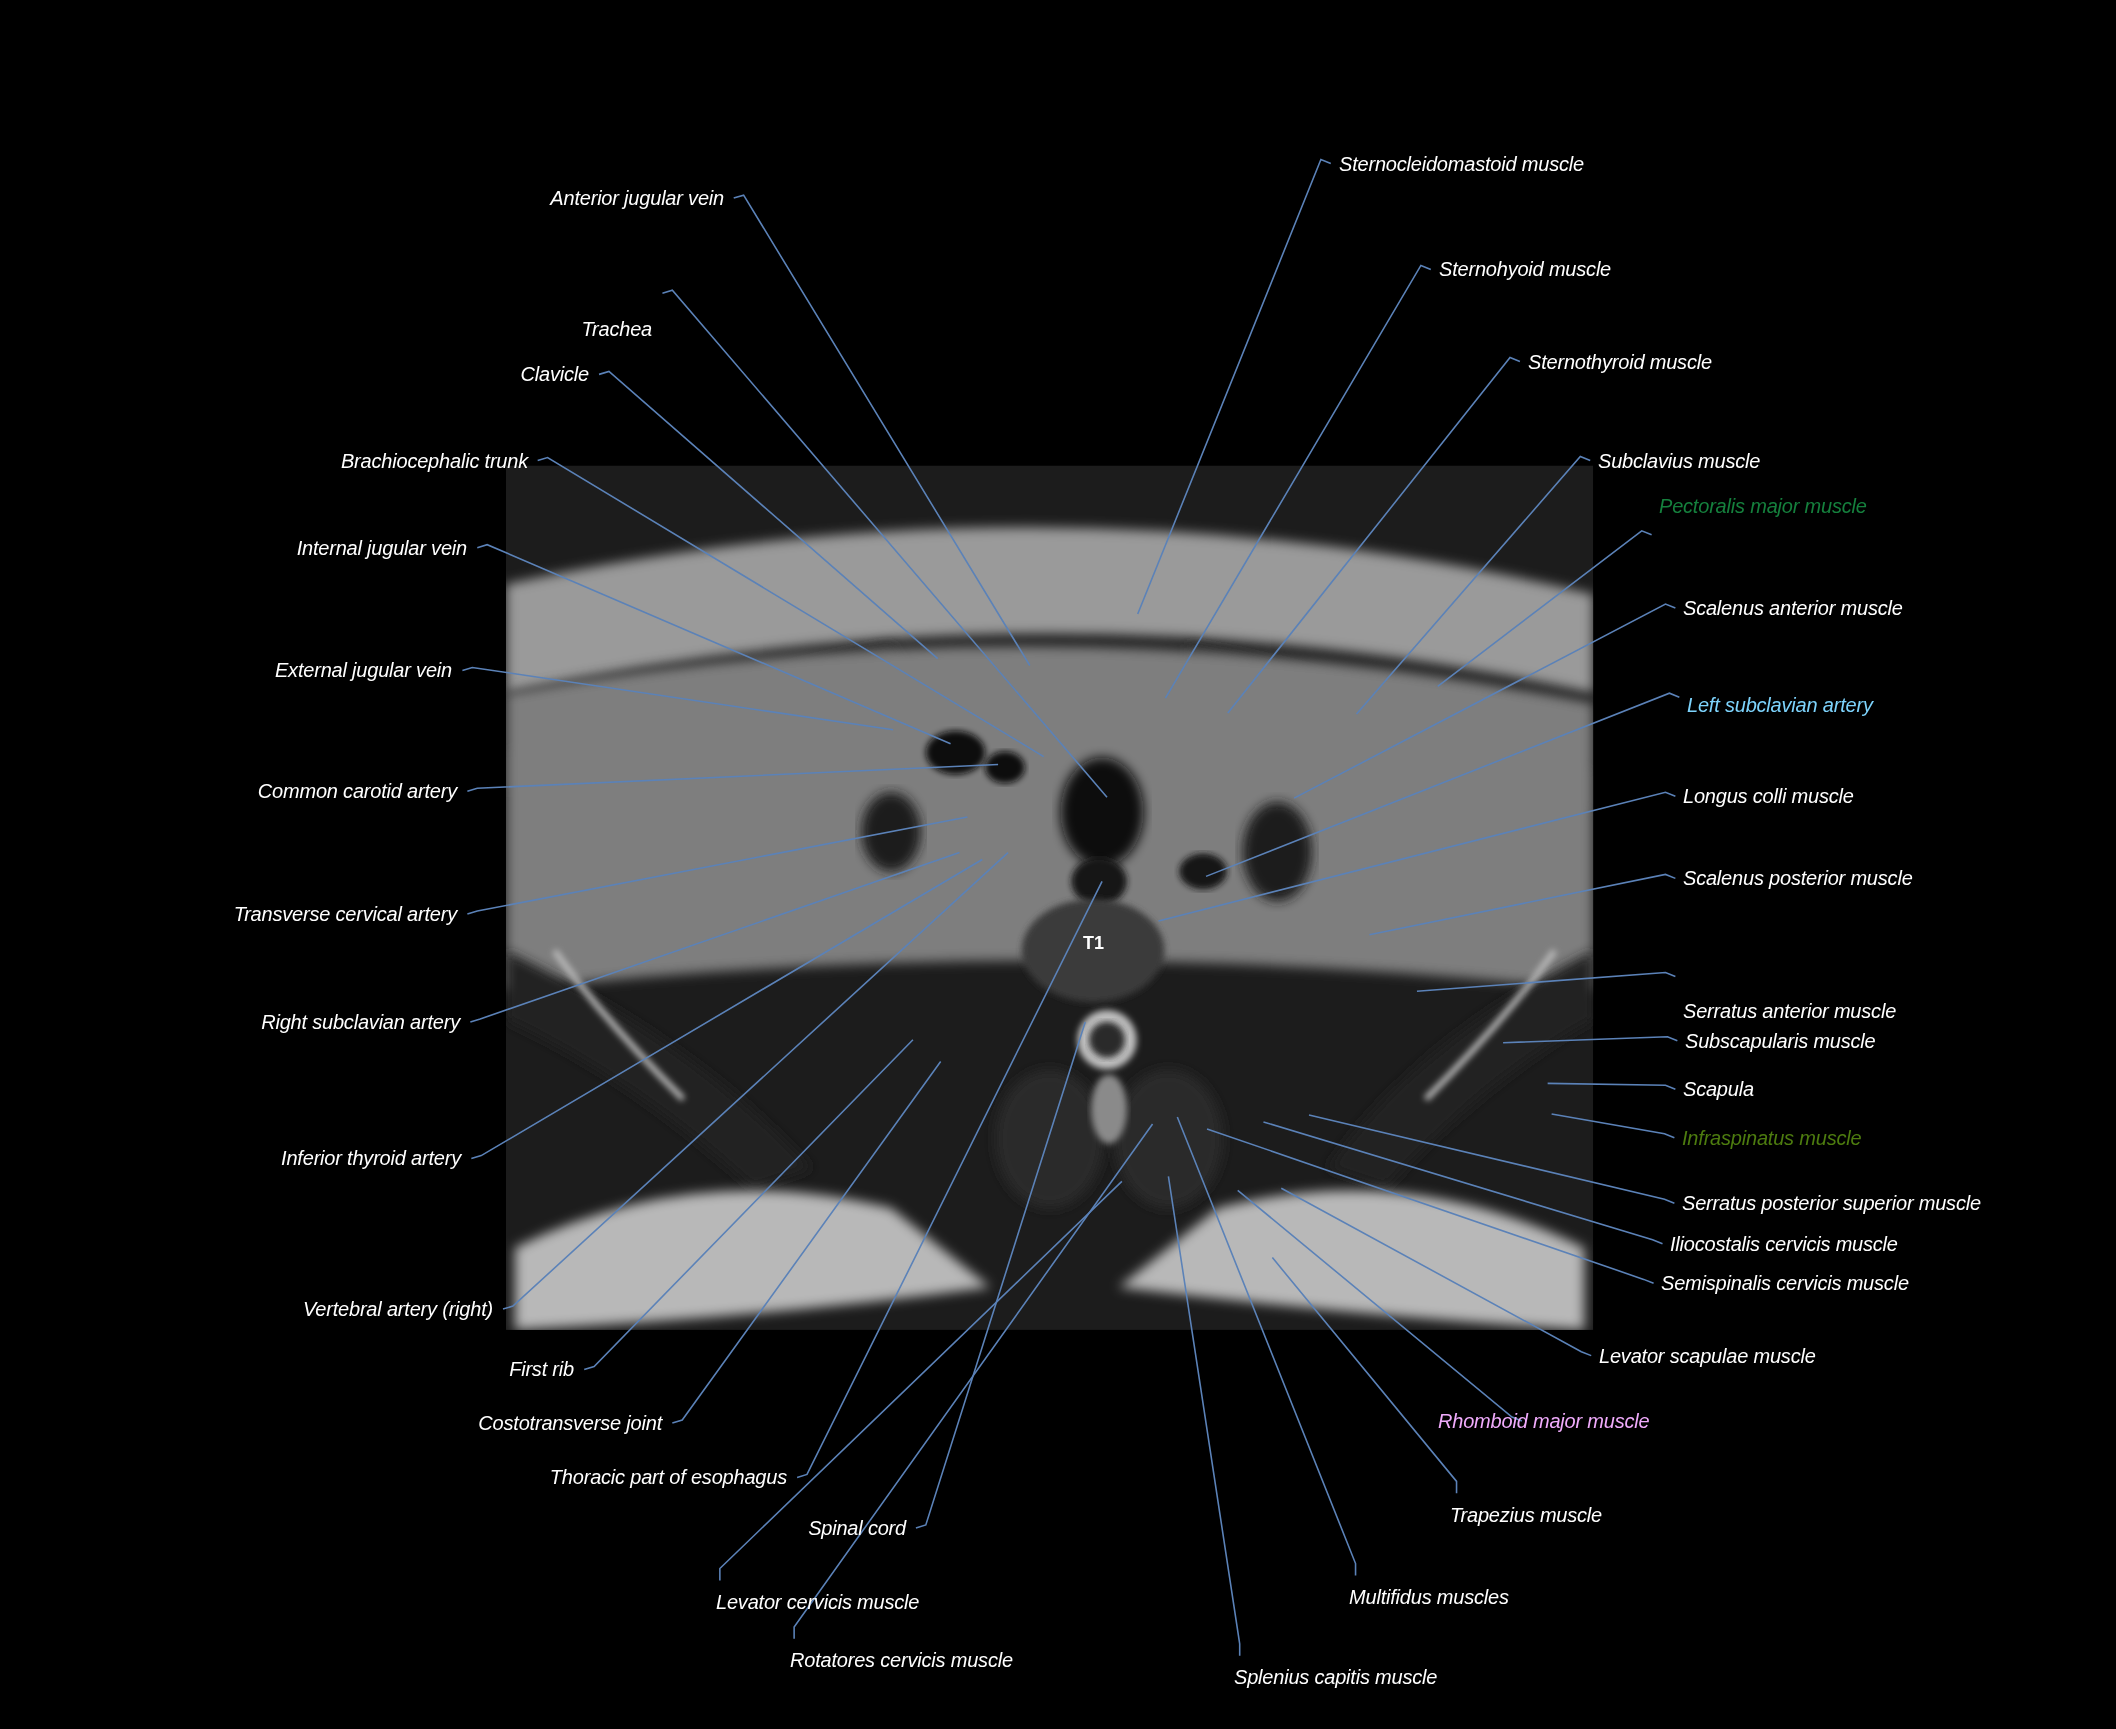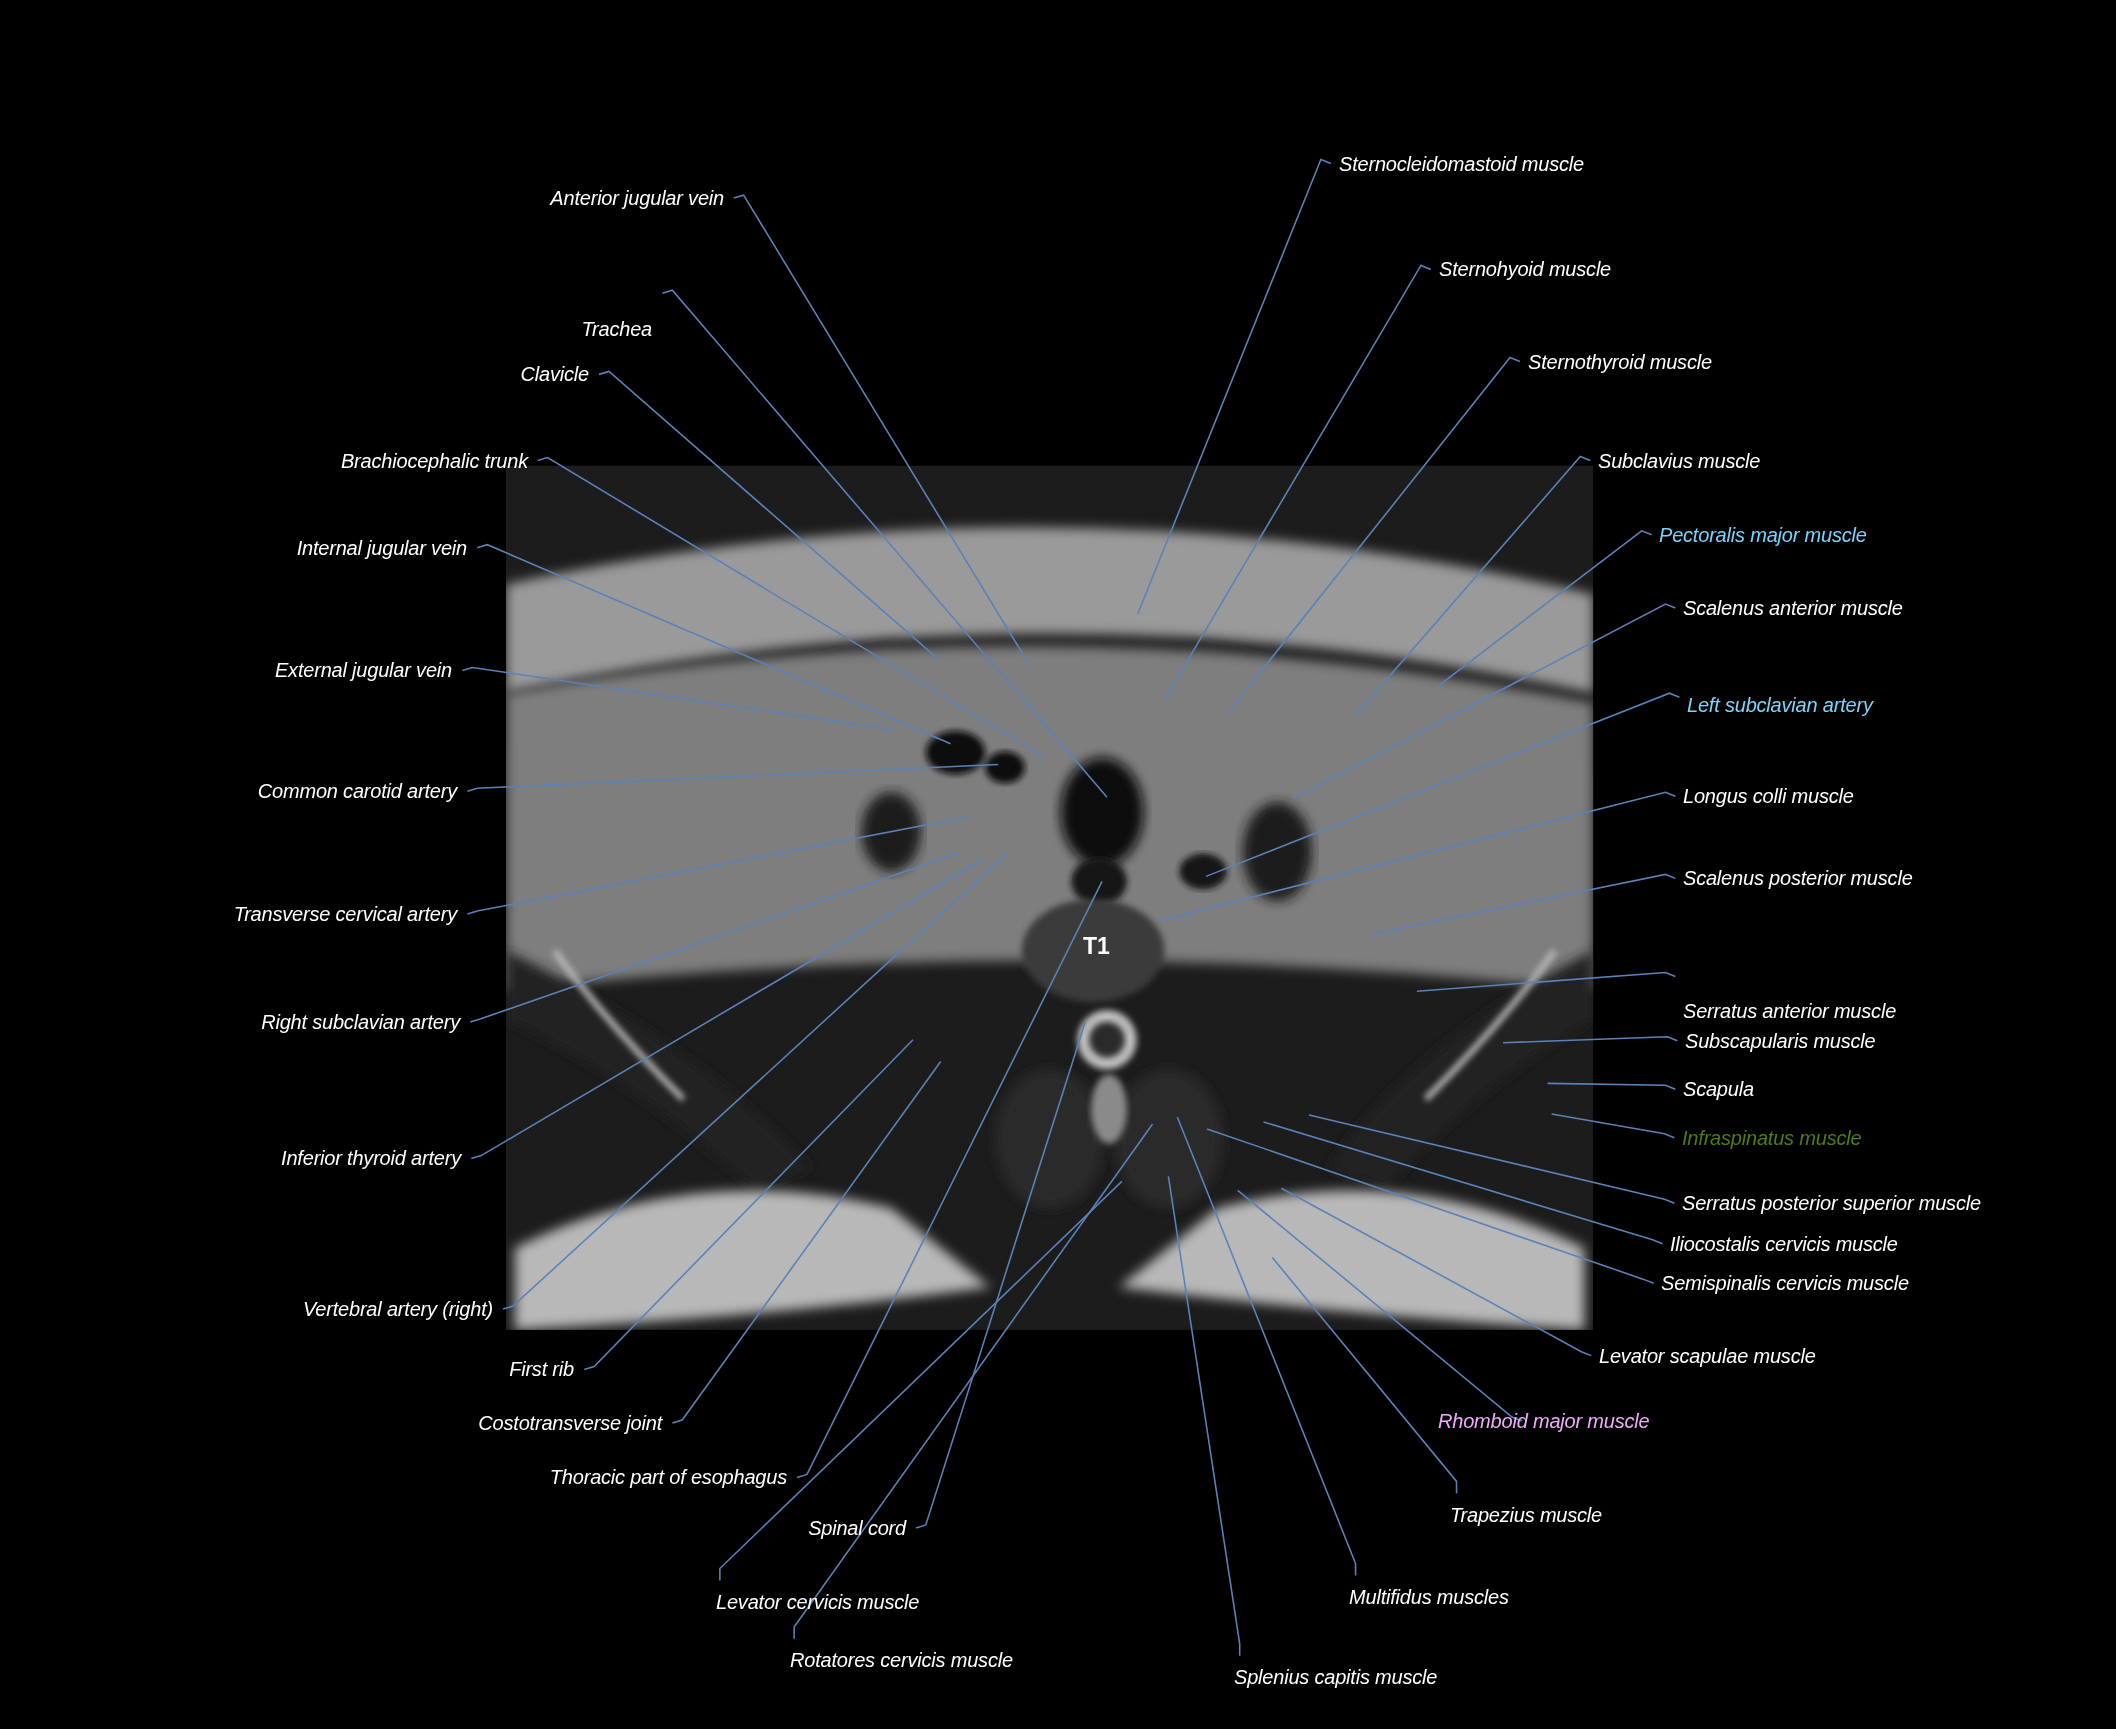--- a/index.html
+++ b/index.html
@@ -1,20 +1,20 @@
 <!DOCTYPE html>
 <html><head>
 <meta charset="utf-8">
 <style>
   html,body{margin:0;padding:0;background:#000;}
   body{width:2117px;height:1730px;position:relative;overflow:hidden;font-family:"Liberation Sans",sans-serif;}
   #stage{position:absolute;left:0;top:0;width:2117px;height:1730px;}
   .lbl{position:absolute;color:#fff;font-size:20px;line-height:32px;white-space:nowrap;letter-spacing:-0.2px;font-style:italic;}
   .lbl.r{transform:translateX(-100%);}
-  .vlbl{position:absolute;color:#fff;font-size:23px;font-weight:bold;}
+  .vlbl{position:absolute;color:#fff;font-size:18px;font-weight:bold;}
 </style>
 </head>
 <body>
 
 <div id="stage">
   <svg id="mri" width="2117" height="1730" viewBox="0 0 2138 1747" style="position:absolute;left:0;top:0;">
     <defs>
       <filter id="blur6">
           <feGaussianBlur stdDeviation="6"></feGaussianBlur>
         </filter>
@@ -127,21 +127,21 @@
       <div class="lbl r" style="left: 461px; top: 1142px; color: rgb(255, 255, 255);">Inferior thyroid artery</div>
       <div class="lbl r" style="left: 493px; top: 1293px; color: rgb(255, 255, 255);">Vertebral artery (right)</div>
       <div class="lbl r" style="left: 574px; top: 1353px; color: rgb(255, 255, 255);">First rib</div>
       <div class="lbl r" style="left: 662px; top: 1407px; color: rgb(255, 255, 255);">Costotransverse joint</div>
       <div class="lbl r" style="left: 787px; top: 1461px; color: rgb(255, 255, 255);">Thoracic part of esophagus</div>
       <div class="lbl r" style="left: 906px; top: 1512px; color: rgb(255, 255, 255);">Spinal cord</div>
       <div class="lbl" style="left: 1339px; top: 148px; color: rgb(255, 255, 255);">Sternocleidomastoid muscle</div>
       <div class="lbl" style="left: 1439px; top: 253px; color: rgb(255, 255, 255);">Sternohyoid muscle</div>
       <div class="lbl" style="left: 1528px; top: 346px; color: rgb(255, 255, 255);">Sternothyroid muscle</div>
       <div class="lbl" style="left: 1598px; top: 445px; color: rgb(255, 255, 255);">Subclavius muscle</div>
-      <div class="lbl" style="left: 1659px; top: 519px; color: #7dd3fc;">Pectoralis major muscle</div>
+      <div class="lbl" style="left: 1659px; top: 490px; color: #15803d;">Pectoralis major muscle</div>
       <div class="lbl" style="left: 1683px; top: 592px; color: rgb(255, 255, 255);">Scalenus anterior muscle</div>
       <div class="lbl" style="left: 1687px; top: 681px; color: #7dd3fc; margin-top: 8px;">Left subclavian artery</div>
       <div class="lbl" style="left: 1683px; top: 780px; color: rgb(255, 255, 255);">Longus colli muscle</div>
       <div class="lbl" style="left: 1683px; top: 862px; color: rgb(255, 255, 255);">Scalenus posterior muscle</div>
       <div class="lbl" style="left: 1683px; top: 960px; color: rgb(255, 255, 255); margin-top: 35px;">Serratus anterior muscle</div>
       <div class="lbl" style="left: 1685px; top: 1025px; color: rgb(255, 255, 255);">Subscapularis muscle</div>
       <div class="lbl" style="left: 1683px; top: 1073px; color: rgb(255, 255, 255);">Scapula</div>
       <div class="lbl" style="left: 1682px; top: 1122px; color: #4d7c0f;">Infraspinatus muscle</div>
       <div class="lbl" style="left: 1682px; top: 1187px; color: rgb(255, 255, 255);">Serratus posterior superior muscle</div>
       <div class="lbl" style="left: 1670px; top: 1228px; color: rgb(255, 255, 255);">Iliocostalis cervicis muscle</div>

